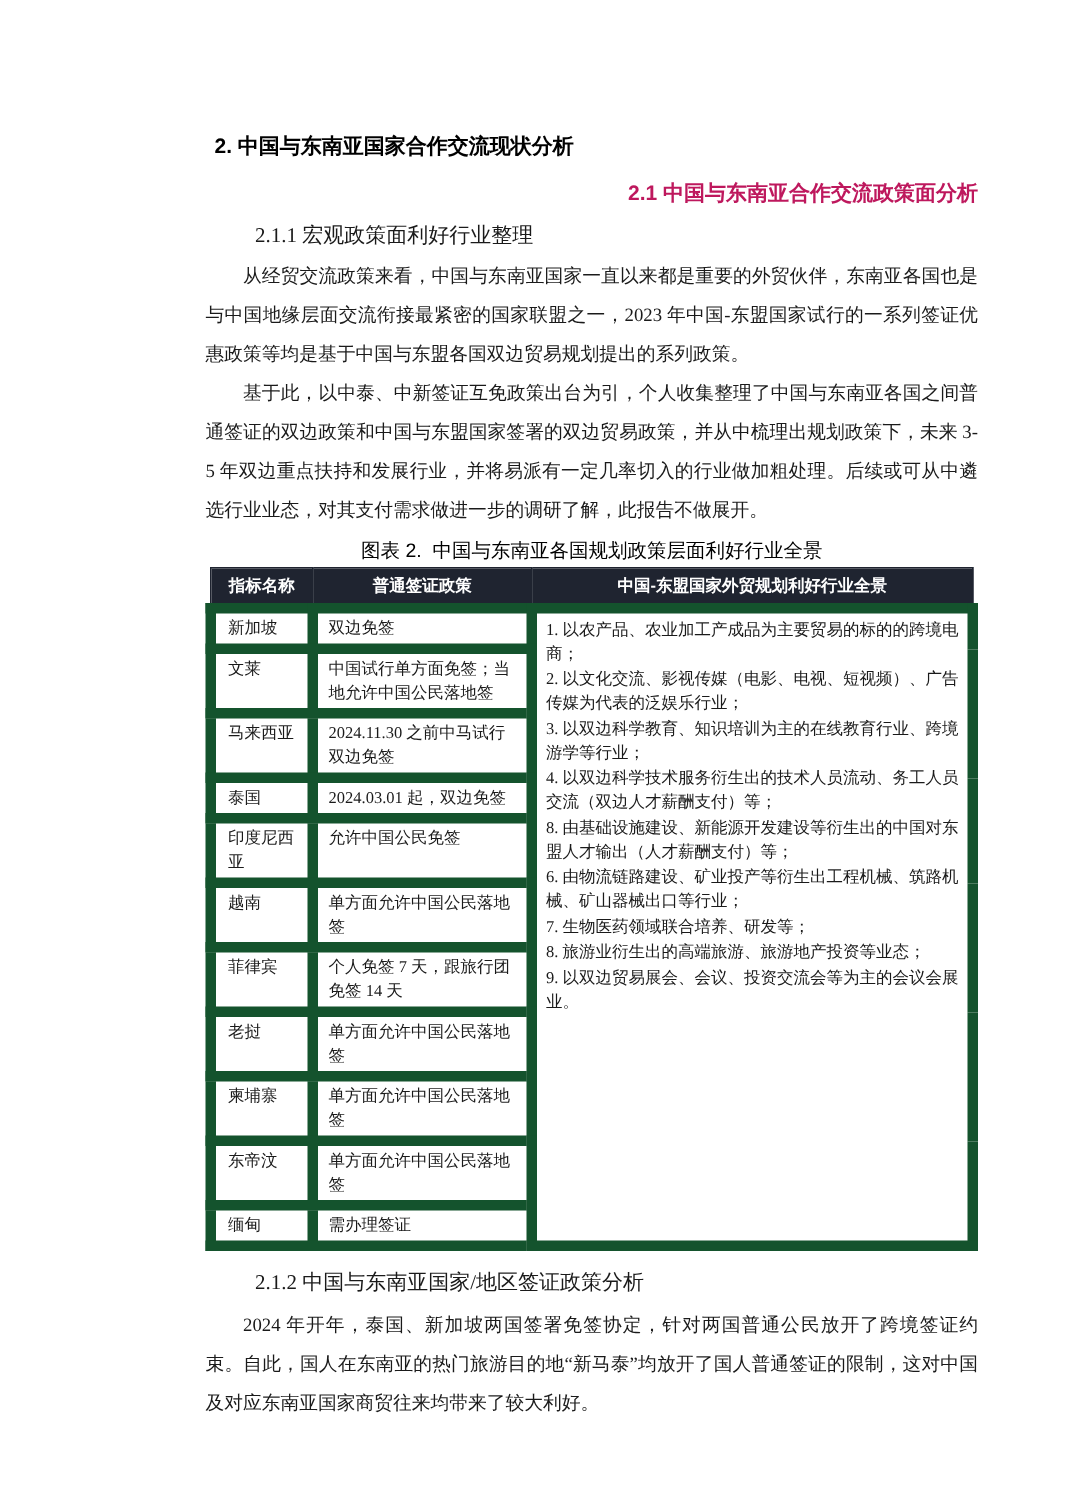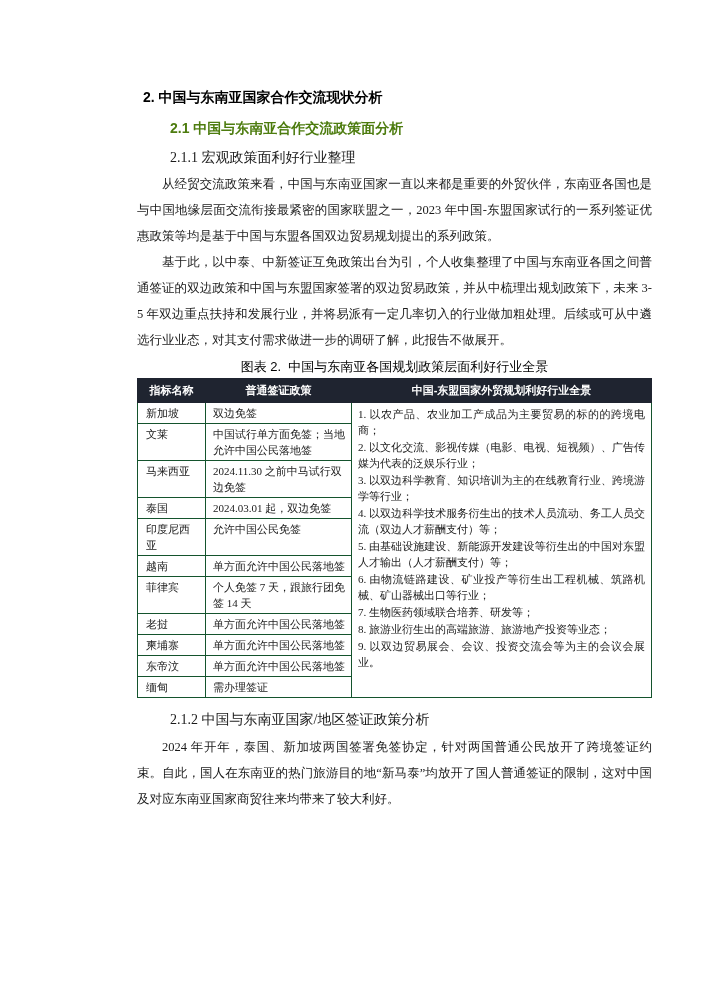--- a/index.html
+++ b/index.html
@@ -16,22 +16,22 @@
     padding: 88px 98px 16px 97px;
     margin-left: 40px;
   }
   .h1 {
     font-family: "Liberation Sans", sans-serif;
     font-size: 14px; font-weight: bold; color: #000;
     line-height: 18px; margin: 0 0 13px; padding-left: 6px;
   }
   .h2 {
     font-family: "Liberation Sans", sans-serif;
-    font-size: 14px; font-weight: bold; color: #4d7c0f;
-    line-height: 18px; margin: 0 0 12px; padding-left: 33px;
+    font-size: 14px; font-weight: bold; color: #be185d;
+    line-height: 18px; margin: 0 0 12px; padding-left: 33px; text-align: right;
   }
   .h3 {
     font-size: 14px; font-weight: normal; color: #1a1a1a;
     line-height: 18px; margin: 0 0 4px; padding-left: 33px;
   }
   .para {
     font-size: 12.5px; line-height: 26px;
     text-align: justify; text-indent: 2em;
     margin: 0;
   }
@@ -52,21 +52,21 @@
     background: #1f2430;
     color: #ffffff;
     font-family: "Liberation Sans", sans-serif;
     font-size: 11px; font-weight: bold;
     text-align: center;
     padding: 4px 2px;
     border: 1px solid #1f2430;
   }
   table.fig-table th + th { border-left: 1px solid #5a6170; }
   table.fig-table td {
-    border: 1px solid #14532d;
+    border: 7px solid #14532d;
     font-size: 11px;
     line-height: 16px;
     vertical-align: top;
   }
   td.col-country { padding: 2px 5px 2px 8px; }
   td.col-policy  { padding: 2px 4px 2px 7px; }
   col.c-country { width: 68px; }
   col.c-policy  { width: 146px; }
   td.col-industries {
     padding: 3px 6px 3px 6px;
@@ -112,21 +112,21 @@
     </thead>
     <tbody>
         <tr>
           <td class="col-country">新加坡</td>
           <td class="col-policy">双边免签</td>
           <td class="col-industries" rowspan="11">
             <div class="industry-item"><span>1. 以</span><span class="b">农产品、农业加工产成品</span><span>为主要贸易的标的的</span><span class="b">跨境电商</span><span>；</span></div>
             <div class="industry-item"><span>2. 以文化交流、影视传媒（电影、电视、短视频）、广告传媒为代表的</span><span class="b">泛娱乐行业</span><span>；</span></div>
             <div class="industry-item"><span>3. 以双边科学教育、知识培训为主的</span><span class="b">在线教育</span><span>行业、</span><span class="b">跨境游学</span><span>等行业；</span></div>
             <div class="industry-item"><span>4. 以双边</span><span class="b">科学技术服务</span><span>衍生出的</span><span class="b">技术人员流动、务工人员交流（双边人才薪酬支付）</span><span>等；</span></div>
-            <div class="industry-item"><span>5. 由基础设施建设、新能源开发建设等衍生出的</span><span class="b">中国对东盟人才输出（人才薪酬支付）</span><span>等；</span></div>
+            <div class="industry-item"><span>8. 由基础设施建设、新能源开发建设等衍生出的</span><span class="b">中国对东盟人才输出（人才薪酬支付）</span><span>等；</span></div>
             <div class="industry-item"><span>6. 由物流链路建设、矿业投产等衍生出</span><span class="b">工程机械、筑路机械、矿山器械</span><span>出口等行业；</span></div>
             <div class="industry-item"><span>7. </span><span class="b">生物医药</span><span>领域联合培养、研发等；</span></div>
             <div class="industry-item"><span>8. 旅游业衍生出的</span><span class="b">高端旅游、旅游地产投资</span><span>等业态；</span></div>
             <div class="industry-item"><span>9. 以双边贸易展会、会议、投资交流会等为主的</span><span class="b">会议会展业</span><span>。</span></div>
           </td>
         </tr>
         <tr>
           <td class="col-country">文莱</td>
           <td class="col-policy">中国试行单方面免签；当地允许中国公民落地签</td>
         </tr>

